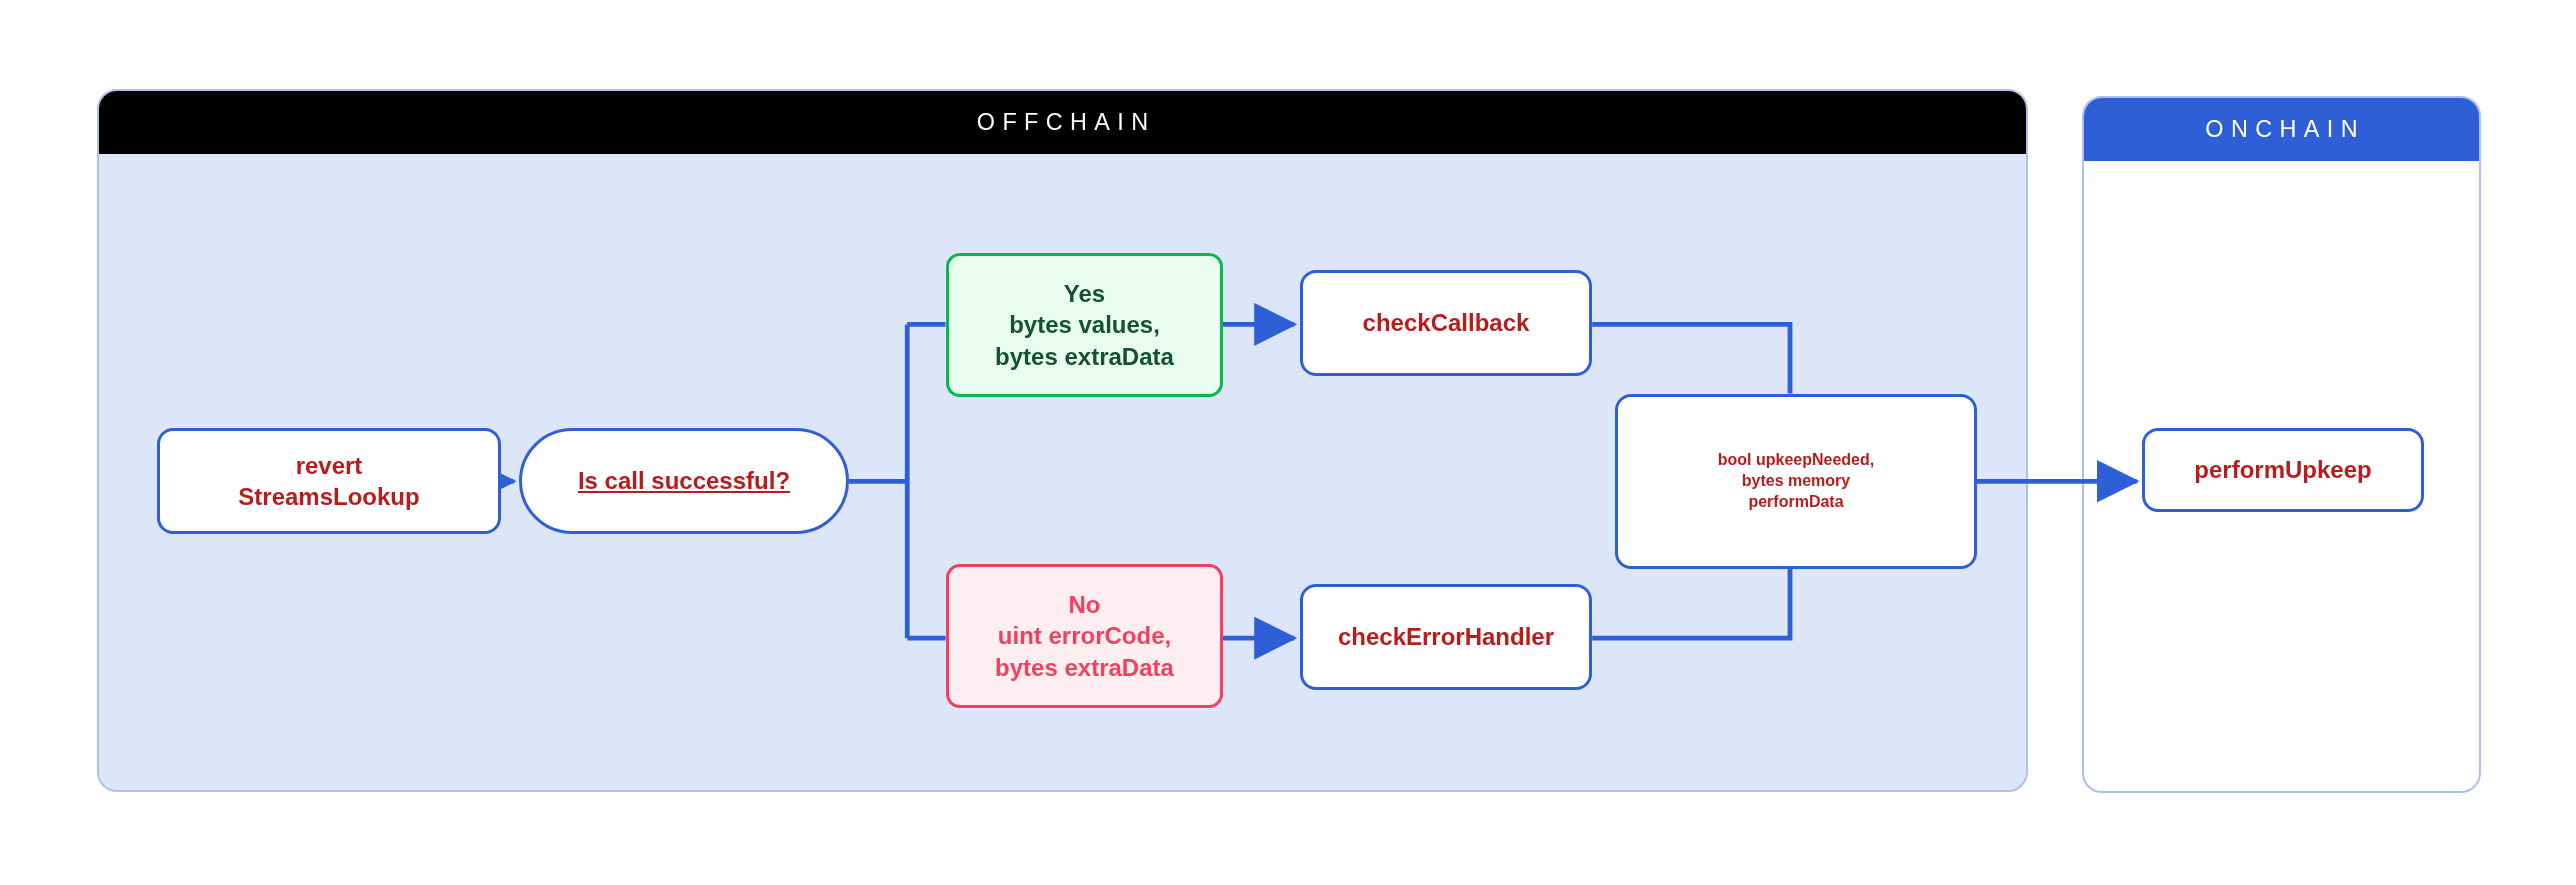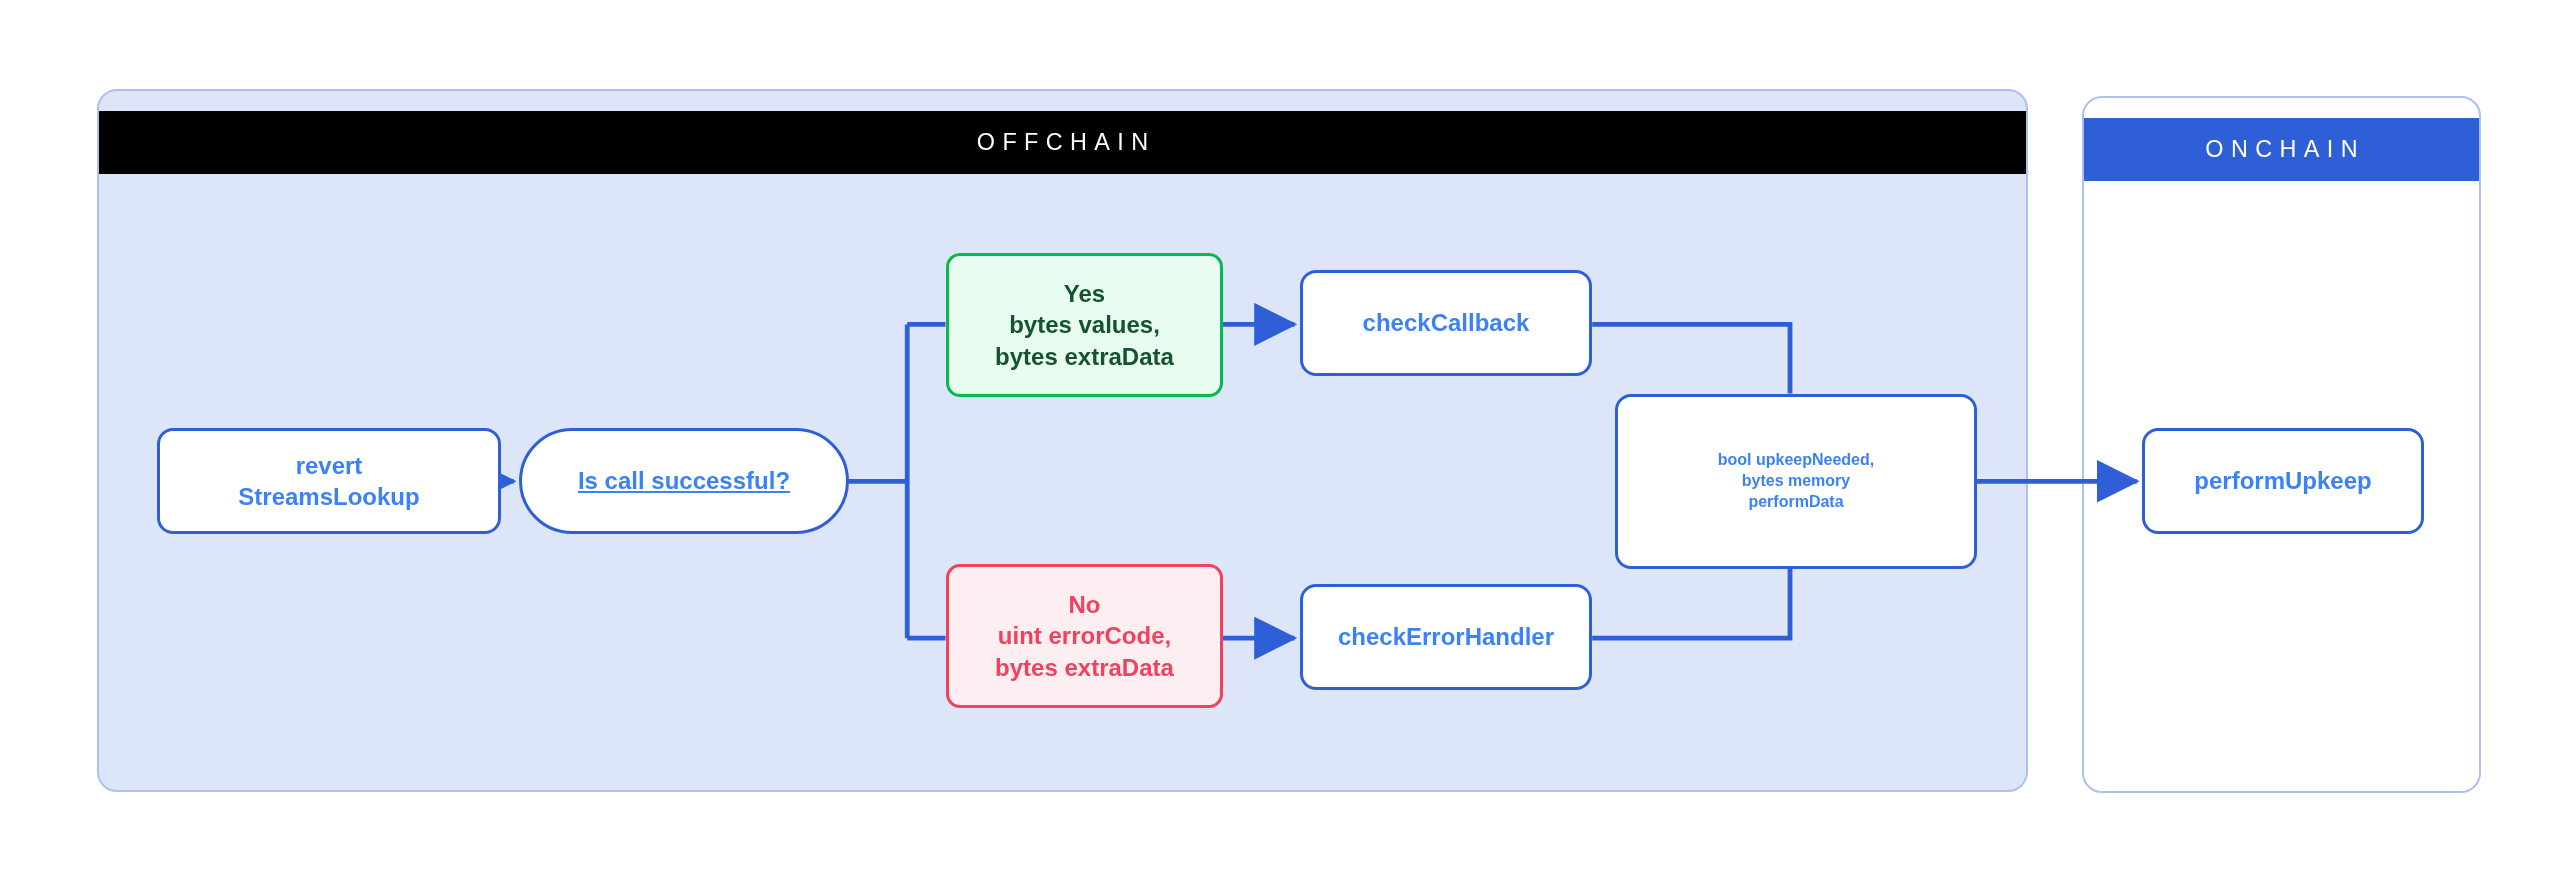--- a/index.html
+++ b/index.html
@@ -54,21 +54,20 @@
     width: 100%;
     height: 63px;
     display: flex;
     align-items: center;
     justify-content: center;
     color: #ffffff;
     font-size: 23.4px;
     font-weight: 500;
     letter-spacing: 7.4px;
     text-indent: 7.4px;
-    margin-top: 20px;
   }
   .header-offchain { background: #000000; }
   .header-onchain  { background: #2f5fd7; }
 
   
   #wires {
     position: absolute;
     left: 0;
     top: 0;
     width: 2576px;
@@ -81,21 +80,21 @@
     position: absolute;
     box-sizing: border-box;
     display: flex;
     flex-direction: column;
     align-items: center;
     justify-content: center;
     text-align: center;
     background: #ffffff;
     border: 3.2px solid #2f5fd7;
     border-radius: 16px;
-    color: #3b82f6;
+    color: #b91c1c;
     font-weight: bold;
     line-height: 1.30;
   }
   .node .ln { display: block; white-space: nowrap; }
 
   .node-revert {
     left: 157px; top: 428px; width: 344px; height: 106px;
     font-size: 24px;
   }
   .node-decision {
@@ -126,21 +125,21 @@
   }
   .node-check-error {
     left: 1300px; top: 584px; width: 292px; height: 106px;
     font-size: 24px;
   }
   .node-upkeep-needed {
     left: 1615px; top: 394px; width: 362px; height: 175px;
     font-size: 16px;
   }
   .node-perform {
-    left: 2142px; top: 428px; width: 282px; height: 106px;
+    left: 2142px; top: 428px; width: 282px; height: 84px;
     font-size: 24px;
   }
 </style>
 </head>
 <body>
 
 <div id="stage">
 
   <div class="panel panel-offchain">
     <div class="panel-header header-offchain">OFFCHAIN</div>

